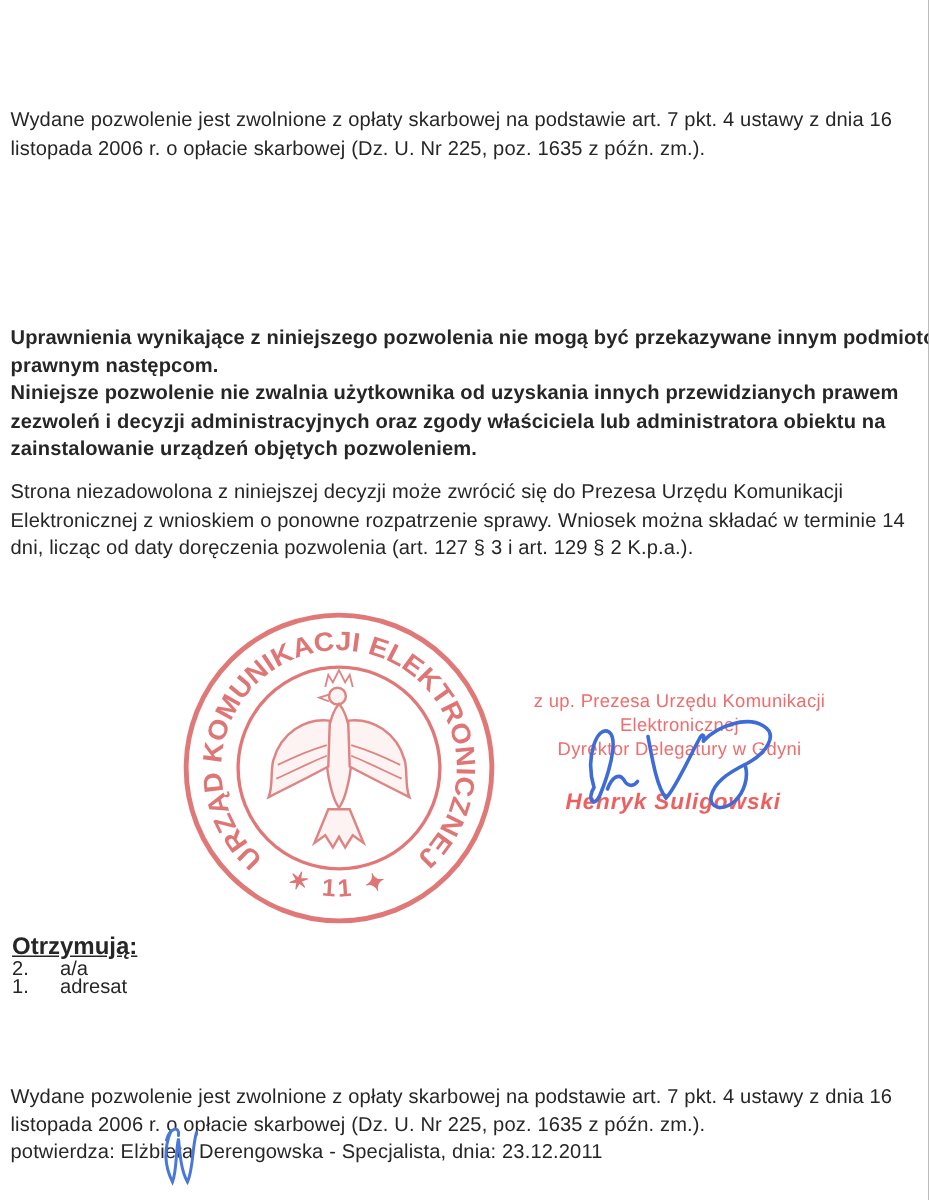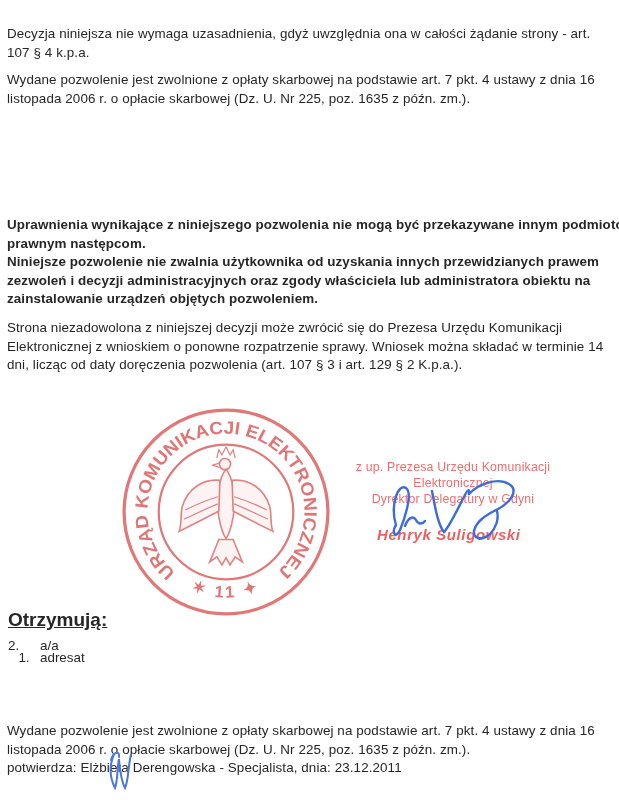--- a/index.html
+++ b/index.html
@@ -29,47 +29,45 @@
     font-size:12.3px;line-height:16px;color:#ef6d6d;letter-spacing:0.2px;z-index:3;
   }
   .signer-name{
     position:absolute;left:377px;top:526px;
     font-size:15px;font-style:italic;font-weight:600;letter-spacing:0.6px;
     color:#ee5f5f;z-index:3;
   }
   .signature{position:absolute;left:372px;top:469px;z-index:5;}
   .signature path{stroke:#3d6cd9;stroke-width:2.4;fill:none;stroke-linecap:round;}
   .recip-heading{
-    position:absolute;left:8px;top:609px;font-size:19px;font-weight:bold;
+    position:absolute;left:8px;top:623px;font-size:16px;font-weight:bold;
     text-decoration:underline;z-index:4;
   }
   .recip-row{position:absolute;left:8px;font-size:13.4px;z-index:4;}
   .recip-row .num{display:inline-block;width:32px;}
-  .row-0{top:650px;text-align:center;}
+  .row-0{top:650px;}
   .row-1{top:638px;}
   .paraph{position:absolute;left:104px;top:748px;z-index:5;}
   .paraph path{stroke:#4a78d8;stroke-width:2;fill:none;stroke-linecap:round;}
 </style>
 </head>
 <body>
 
 <div class="page">
 
-  <p class="para p1">Decyzja niniejsza nie wymaga uzasadnienia, gdyż uwzględnia ona w całości żądanie strony - art.
-107 § 4 k.p.a.</p>
   <p class="para p2">Wydane pozwolenie jest zwolnione z opłaty skarbowej na podstawie art. 7 pkt. 4 ustawy z dnia 16
 listopada 2006 r. o opłacie skarbowej (Dz. U. Nr 225, poz. 1635 z późn. zm.).</p>
   <p class="para p3">Uprawnienia wynikające z niniejszego pozwolenia nie mogą być przekazywane innym podmiotom lub
 prawnym następcom.
 Niniejsze pozwolenie nie zwalnia użytkownika od uzyskania innych przewidzianych prawem
 zezwoleń i decyzji administracyjnych oraz zgody właściciela lub administratora obiektu na
 zainstalowanie urządzeń objętych pozwoleniem.</p>
   <p class="para p4">Strona niezadowolona z niniejszej decyzji może zwrócić się do Prezesa Urzędu Komunikacji
 Elektronicznej z wnioskiem o ponowne rozpatrzenie sprawy. Wniosek można składać w terminie 14
-dni, licząc od daty doręczenia pozwolenia (art. 107 § 3 i art. 129 § 2 K.p.a.).</p>
+dni, licząc od daty doręczenia pozwolenia (art. 127 § 3 i art. 129 § 2 K.p.a.).</p>
 
   <svg class="stamp" viewBox="0 0 210 210">
     <circle class="ink" cx="105" cy="105" r="100" stroke-width="3.2" stroke="#db5b5b"></circle>
     <circle class="ink" cx="105" cy="105" r="66" stroke-width="2.2" stroke="#db5b5b"></circle>
     <defs>
       <path id="ringPath" d="M 55.5 164 A 77 77 0 1 1 154.5 164" fill="none"></path>
       <path id="bottomPath" d="M 36.2 153.2 A 84 84 0 0 0 173.8 153.2" fill="none"></path>
     </defs>
     <text font-size="17.5" fill="#db5b5b">
       <textPath href="#ringPath" textLength="374" lengthAdjust="spacingAndGlyphs">URZĄD KOMUNIKACJI ELEKTRONICZNEJ</textPath>

